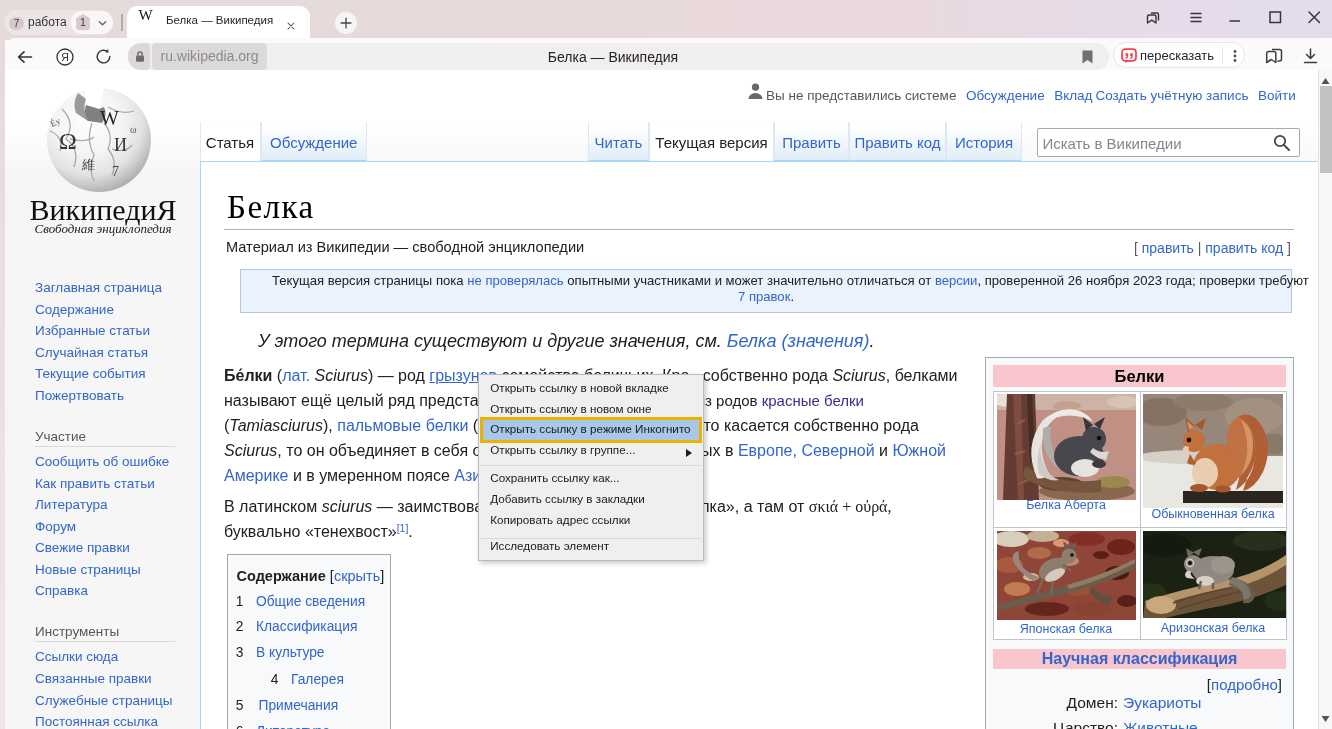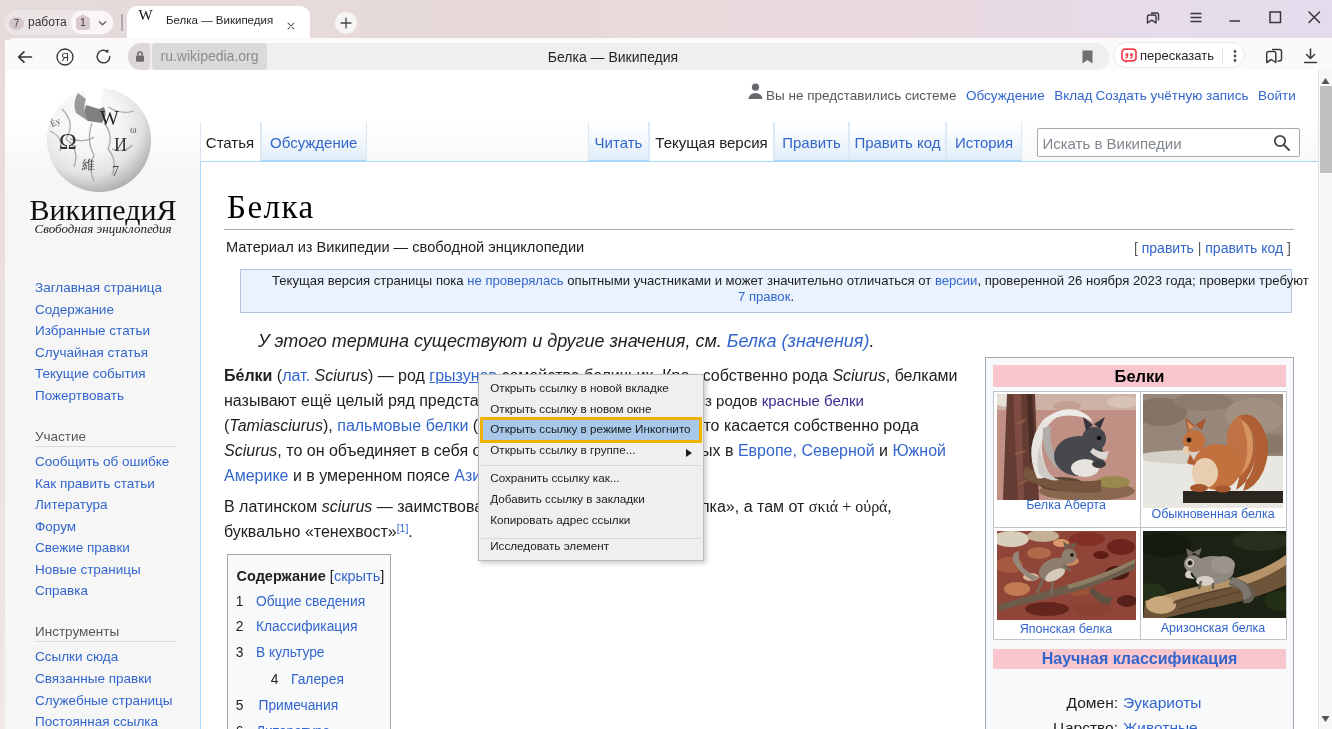--- a/index.html
+++ b/index.html
@@ -353,20 +353,21 @@
 <ellipse cx="62" cy="50" rx="9" ry="5" fill="#d6d0c6"></ellipse>
 <path d="M88 46 Q108 50 112 64 Q110 74 100 72 Q104 60 86 54 Z" fill="#655e54"></path>
 <path d="M90 46 Q106 52 108 64 Q104 70 100 68 Q102 58 86 52 Z" fill="#7d766c"></path>
 <path d="M58 50 L56 58 M70 52 L70 58" stroke="#655e54" stroke-width="2.4"></path>
 </svg>
 <div class="cap" style="left:988px;top:428px;width:146px;">Белка Аберта</div>
 <div class="cap" style="left:1134px;top:437px;width:148px;">Обыкновенная белка</div>
 <div class="cap" style="left:988px;top:552px;width:146px;">Японская белка</div>
 <div class="cap" style="left:1134px;top:551px;width:148px;">Аризонская белка</div>
 <div class="abs" style="left:988px;top:579px;width:293px;height:20px;background:#f9c6ce;text-align:center;font-size:16px;font-weight:bold;color:#36c;line-height:20px;">Научная классификация</div>
+<div class="abs" style="left:980px;top:605.5px;width:297px;text-align:right;font-size:15px;color:#202122;">[<a class="lk">подробно</a>]</div>
 <div class="abs" style="left:980px;top:624px;width:133px;text-align:right;font-size:15.5px;color:#202122;">Домен:</div>
       <div class="abs" style="left:1118px;top:624px;font-size:15.5px;"><a class="lk">Эукариоты</a></div>
 <div class="abs" style="left:980px;top:649px;width:133px;text-align:right;font-size:15.5px;color:#202122;">Царство:</div>
       <div class="abs" style="left:1118px;top:649px;font-size:15.5px;"><a class="lk">Животные</a></div>
 </div>
 
 <div id="ctx">
 <div class="mi" style="top:6.1px;">Открыть ссылку в новой вкладке</div>
 <div class="mi" style="top:26.9px;">Открыть ссылку в новом окне</div>
 <div class="abs" style="left:1px;top:42px;width:222px;height:26px;background:#a7c8e8;border:3.5px solid #edb200;"></div>

